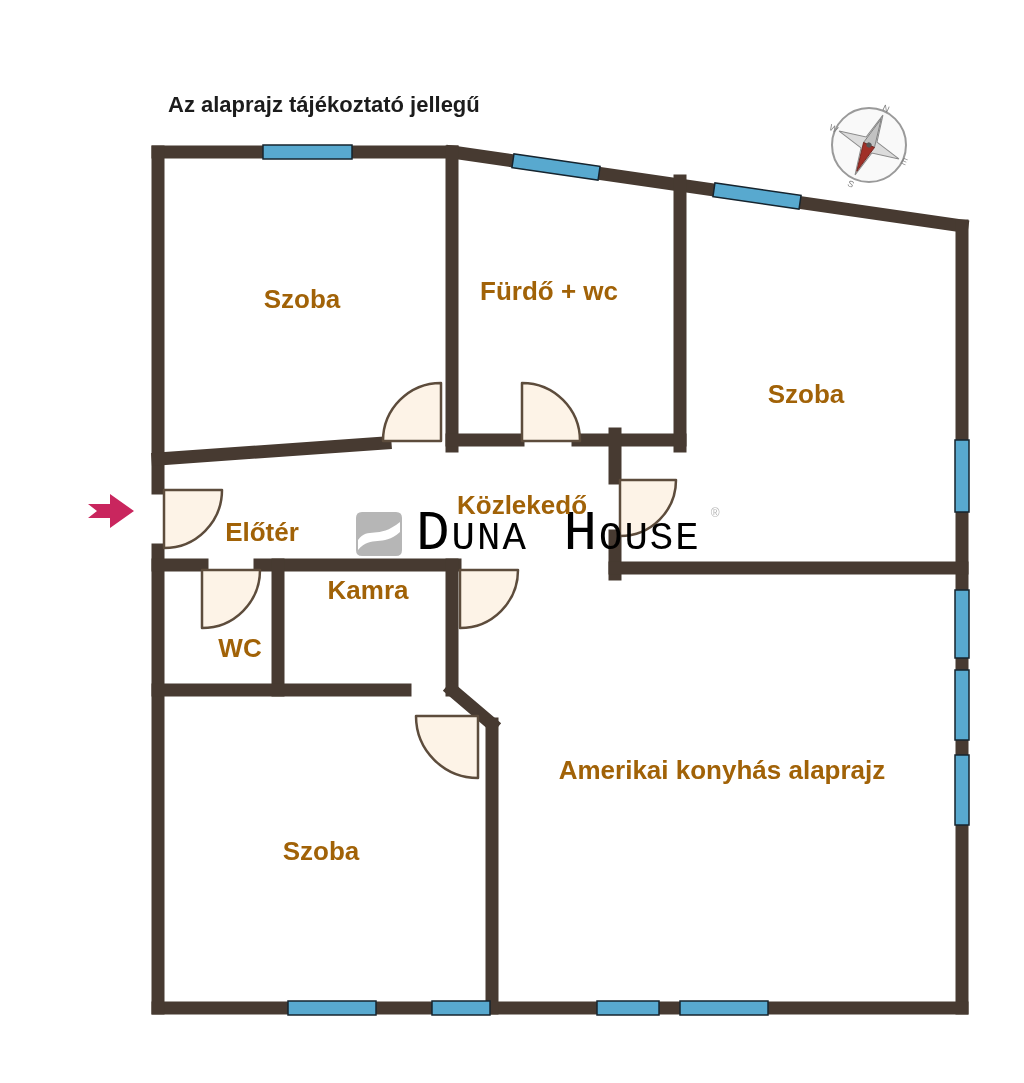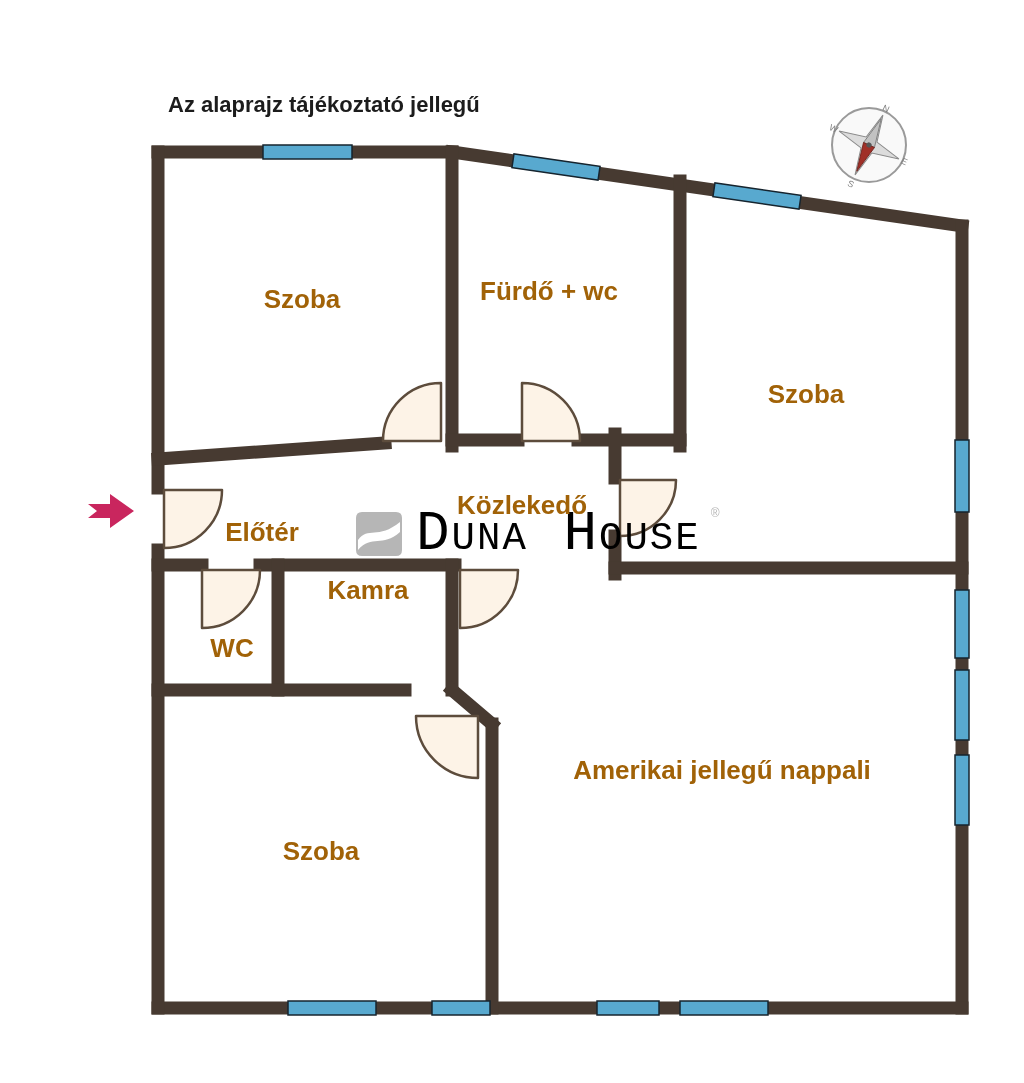--- a/index.html
+++ b/index.html
@@ -111,19 +111,19 @@
     <span class="watermark-text">Duna House</span>
     <span class="watermark-reg">®</span>
   </div>
 
   <div>
       <div class="room-label" style="left: 302px; top: 299px;">Szoba</div>
       <div class="room-label" style="left: 549px; top: 291px;">Fürdő + wc</div>
       <div class="room-label" style="left: 806px; top: 394px;">Szoba</div>
       <div class="room-label" style="left: 262px; top: 508px; margin-top: 24px;">Előtér</div>
       <div class="room-label" style="left: 500px; top: 505px; margin-left: 22px;">Közlekedő</div>
-      <div class="room-label" style="left: 232px; top: 648px;">WC</div>
+      <div class="room-label" style="left: 240px; top: 648px;">WC</div>
       <div class="room-label" style="left: 368px; top: 590px; text-align: right;">Kamra</div>
       <div class="room-label" style="left: 321px; top: 851px;">Szoba</div>
-      <div class="room-label" style="left: 722px; top: 770px;">Amerikai jellegű nappali</div>
+      <div class="room-label" style="left: 722px; top: 770px;">Amerikai konyhás alaprajz</div>
     </div>
 
 </div>
 
 </body></html>

